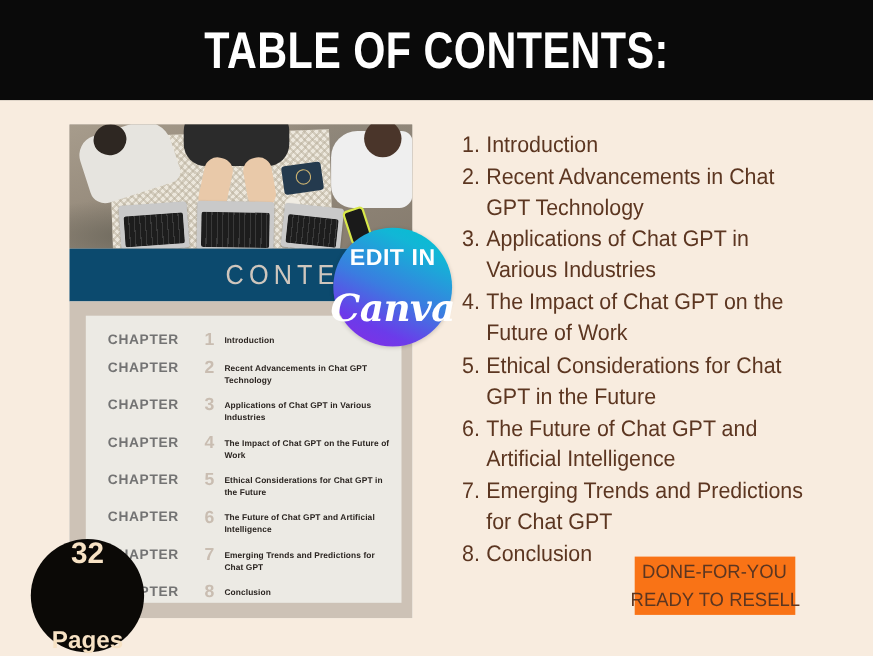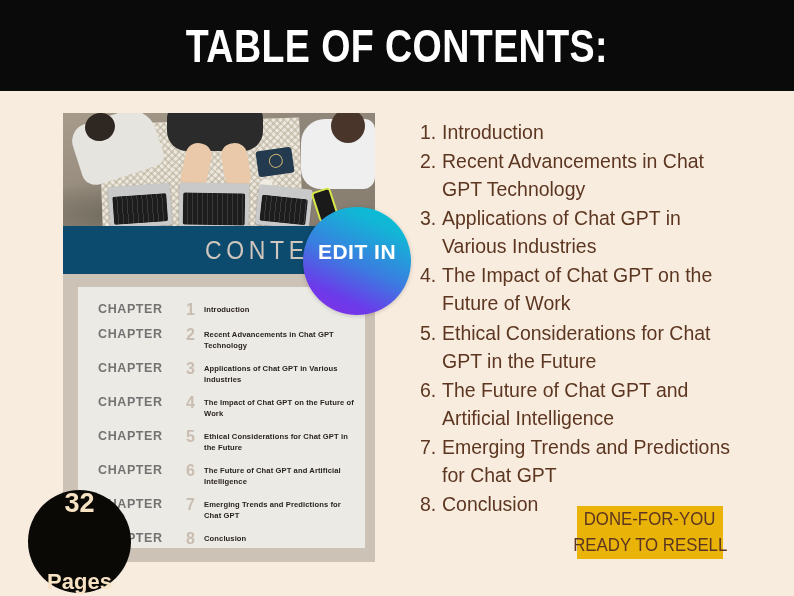--- a/index.html
+++ b/index.html
@@ -259,21 +259,21 @@
     line-height: 1.37;
     transform: scaleX(0.95);
     transform-origin: left center;
   }
 
   
   .resell-badge {
     position: absolute;
     left: 577px; top: 506px;
     width: 146px; height: 53px;
-    background: #eab308;
+    background: #f97316;
     display: flex;
     flex-direction: column;
     align-items: center;
     justify-content: center;
   }
   .resell-line {
     color: #5c3621;
     font-family: "Liberation Sans Narrow", "Liberation Sans", sans-serif;
     font-size: 17.5px;
     font-weight: 400;
@@ -371,20 +371,21 @@
         <span class="chapter-num">8</span>
         <span class="chapter-title">Conclusion</span>
       </div>
 
     </div>
   </div>
 </div>
 
 <div class="canva-badge">
   <div class="canva-edit">EDIT IN</div>
+  <div class="canva-word">Canva</div>
 </div>
 
 <div class="pages-badge">
   <div class="pages-num">32</div>
   <div class="pages-word">Pages</div>
 </div>
 
 <div class="toc-list">
 
   <div class="toc-item">

